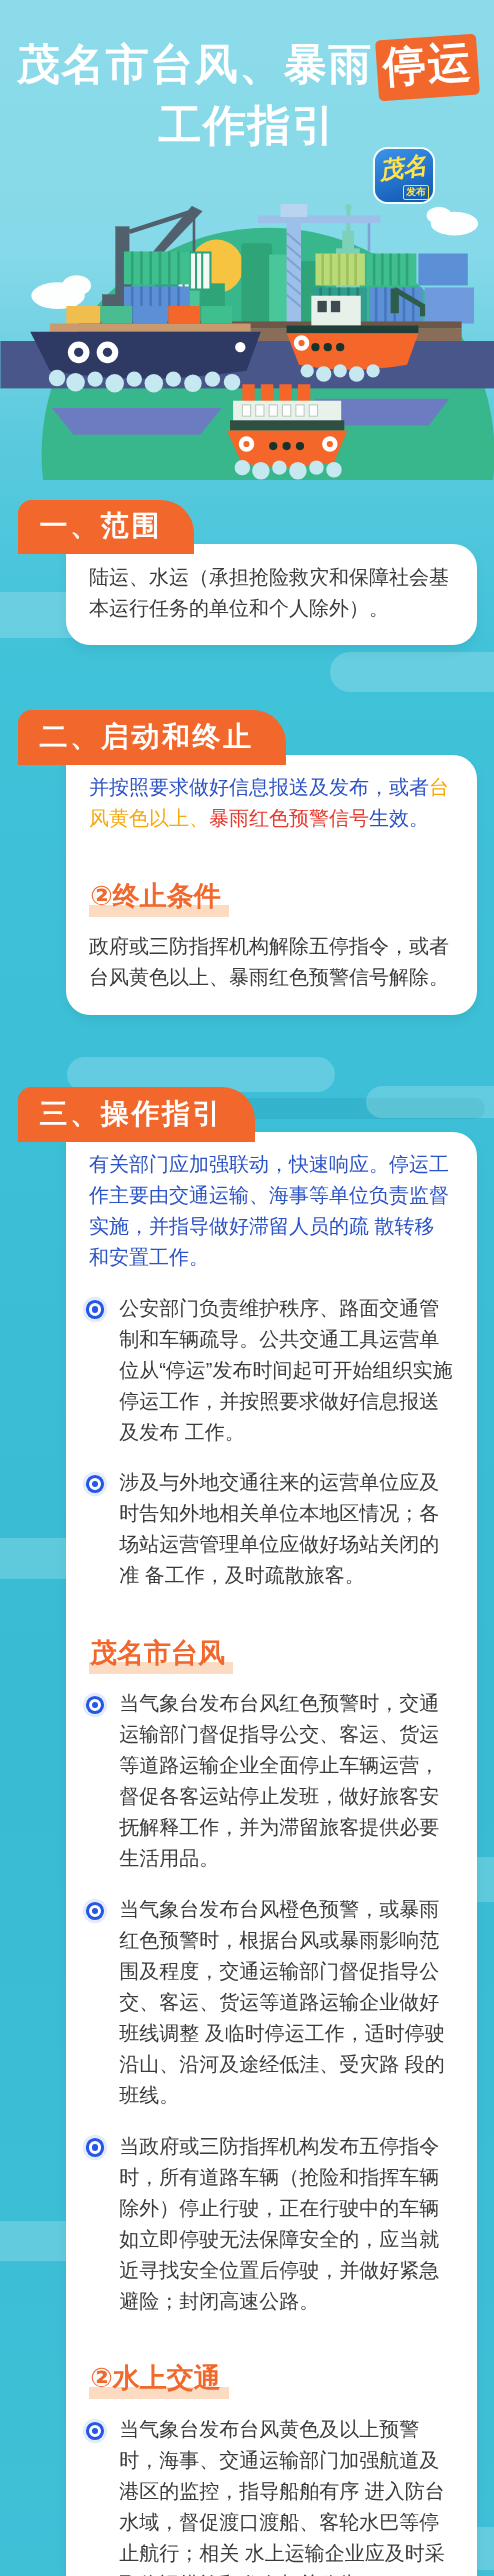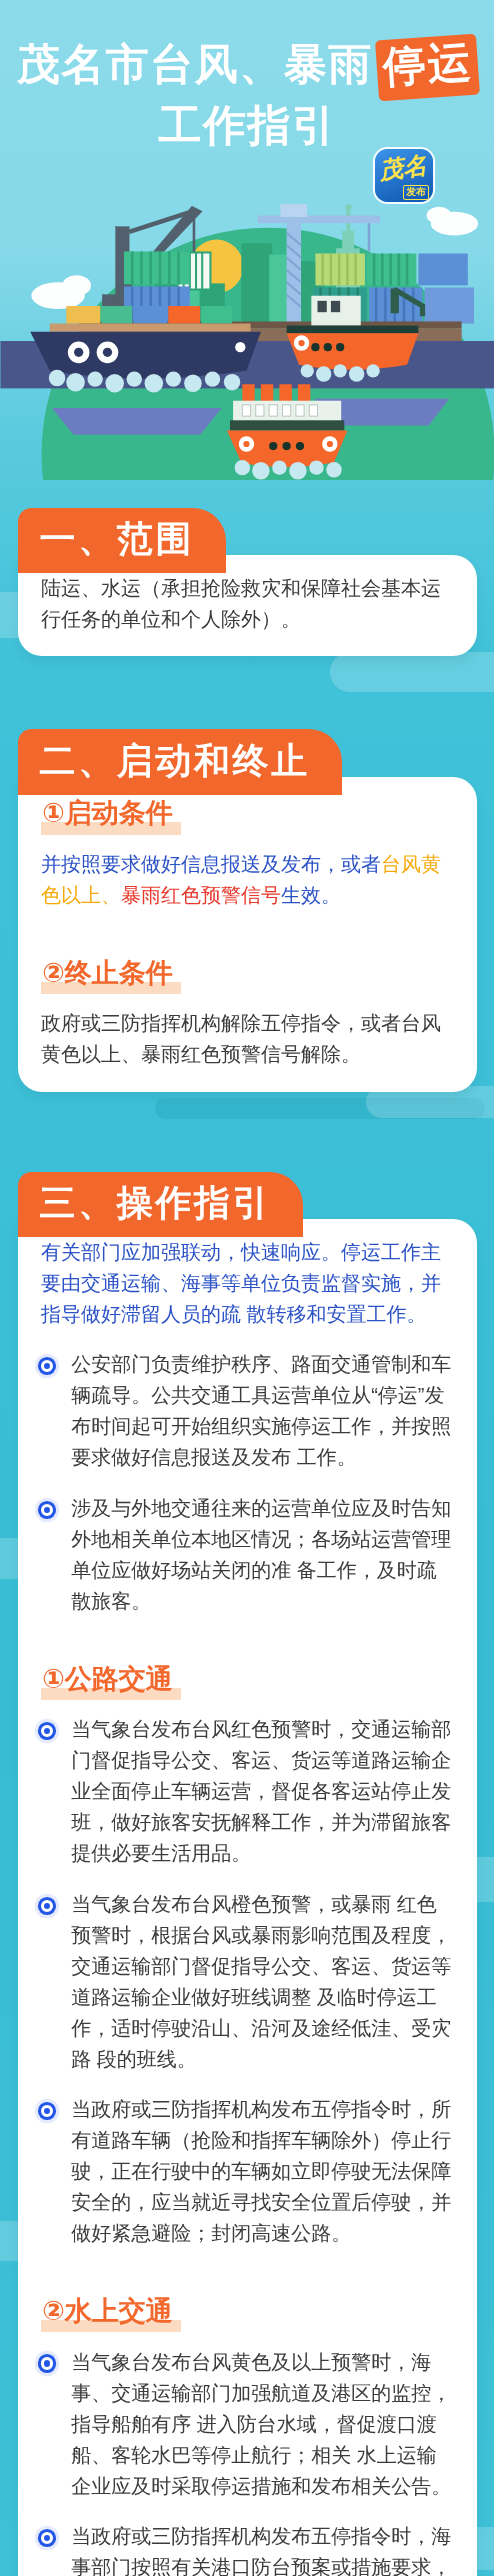--- a/index.html
+++ b/index.html
@@ -17,24 +17,24 @@
   .app-icon{position:absolute;left:375px;top:149px;width:58px;height:53px;border-radius:12.4px;
     background:linear-gradient(160deg,#3C94E8,#0E55B0);box-shadow:0 0 0 2.1px rgba(255,255,255,.9);z-index:3;}
   .ai-top{position:absolute;left:4.1px;top:3.1px;font-size:24px;font-weight:800;color:#FFE34D;transform:rotate(-8deg);font-style:italic;}
   .ai-bottom{position:absolute;right:4.1px;bottom:2px;font-size:9.8px;font-weight:700;color:#FFE34D;border:1px solid #FFE34D;border-radius:2.1px;padding:0 2.1px 0.5px;text-align:center;}
 
   .illustration{position:relative;margin-top:12.4px;z-index:1;line-height:0;}
 
   
   .sec{position:relative;margin-left:18px;width:459px;z-index:2;}
   .sec-1{margin-top:9.3px}.sec-2{margin-top:55px}.sec-3{margin-top:62px}
-  .tab{display:inline-block;background:#F2672B;color:#fff;font-weight:800;font-size:36px;letter-spacing:2.6px;
-    padding:7.7px 32px 8.8px 21.6px;border-radius:13.4px 33px 0 0;position:relative;top:18px;}
+  .tab{display:inline-block;background:#F2672B;color:#fff;font-weight:800;font-size:28px;letter-spacing:2.6px;
+    padding:7.7px 32px 8.8px 21.6px;border-radius:13.4px 33px 0 0;position:relative;top:10px;}
   .card{background:#fff;border-radius:0 24px 24px 24px;padding:17.5px 23px 21.6px;box-sizing:border-box;
-    box-shadow:0 5.2px 9.3px rgba(20,90,110,.10);}
+    box-shadow:0 5.2px 9.3px rgba(20,90,110,.10);margin-left:48px;}
   p{margin:0}
   .txt{font-size:20px;line-height:31px;}
   .body-dark{color:#3B3B3B}
   .body-blue{color:#2B52C6}
   .yellow{color:#F6A90A}
   .red{color:#E8382B}
   .sub-h{display:inline-block;font-size:27px;font-weight:800;color:#F2672B;line-height:1.15;
     background:linear-gradient(180deg,transparent 66%,#FBDCC2 66%);padding:0 8.2px 5.2px 1px;margin:4.1px 0 14.4px;}
   .sub-h.mt{margin-top:27px}
   .para{margin-bottom:19.6px}
@@ -234,42 +234,41 @@
   <section class="sec sec-1">
     <div class="tab">一、范围</div>
     <div class="card">
       <p class="txt body-dark">陆运、水运（承担抢险救灾和保障社会基本运行任务的单位和个人除外）。</p>
     </div>
   </section>
 
   <section class="sec sec-2">
     <div class="tab">二、启动和终止</div>
     <div class="card">
-      <div><span class="sub-h">①启动条件</span></div>
       <p class="txt body-blue para"><span>并按照要求做好信息报送及发布，或者</span><span class="yellow">台风黄色以上、</span><span class="red">暴雨红色预警信号</span><span>生效。</span></p>
       <div><span class="sub-h mt">②终止条件</span></div>
       <p class="txt body-dark">政府或三防指挥机构解除五停指令，或者台风黄色以上、暴雨红色预警信号解除。</p>
     </div>
   </section>
 
   <section class="sec sec-3">
     <div class="tab">三、操作指引</div>
     <div class="card">
       <p class="txt body-blue para">有关部门应加强联动，快速响应。停运工作主要由交通运输、海事等单位负责监督实施，并指导做好滞留人员的疏 散转移和安置工作。</p>
 
       <div class="bullet">
         <span class="dot"></span>
         <p class="txt body-dark">公安部门负责维护秩序、路面交通管制和车辆疏导。公共交通工具运营单位从“停运”发布时间起可开始组织实施停运工作，并按照要求做好信息报送及发布 工作。</p>
       </div>
       <div class="bullet">
         <span class="dot"></span>
         <p class="txt body-dark">涉及与外地交通往来的运营单位应及时告知外地相关单位本地区情况；各场站运营管理单位应做好场站关闭的准 备工作，及时疏散旅客。</p>
       </div>
 
-      <div><span class="sub-h mt">①公路交通</span></div>
+      <div><span class="sub-h mt">茂名市台风</span></div>
       <div class="bullet">
         <span class="dot"></span>
         <p class="txt body-dark">当气象台发布台风红色预警时，交通运输部门督促指导公交、客运、货运等道路运输企业全面停止车辆运营，督促各客运站停止发班，做好旅客安抚解释工作，并为滞留旅客提供必要生活用品。</p>
       </div>
       <div class="bullet">
         <span class="dot"></span>
         <p class="txt body-dark">当气象台发布台风橙色预警，或暴雨 红色预警时，根据台风或暴雨影响范围及程度，交通运输部门督促指导公交、客运、货运等道路运输企业做好班线调整 及临时停运工作，适时停驶沿山、沿河及途经低洼、受灾路 段的班线。</p>
       </div>
       <div class="bullet">
         <span class="dot"></span>

